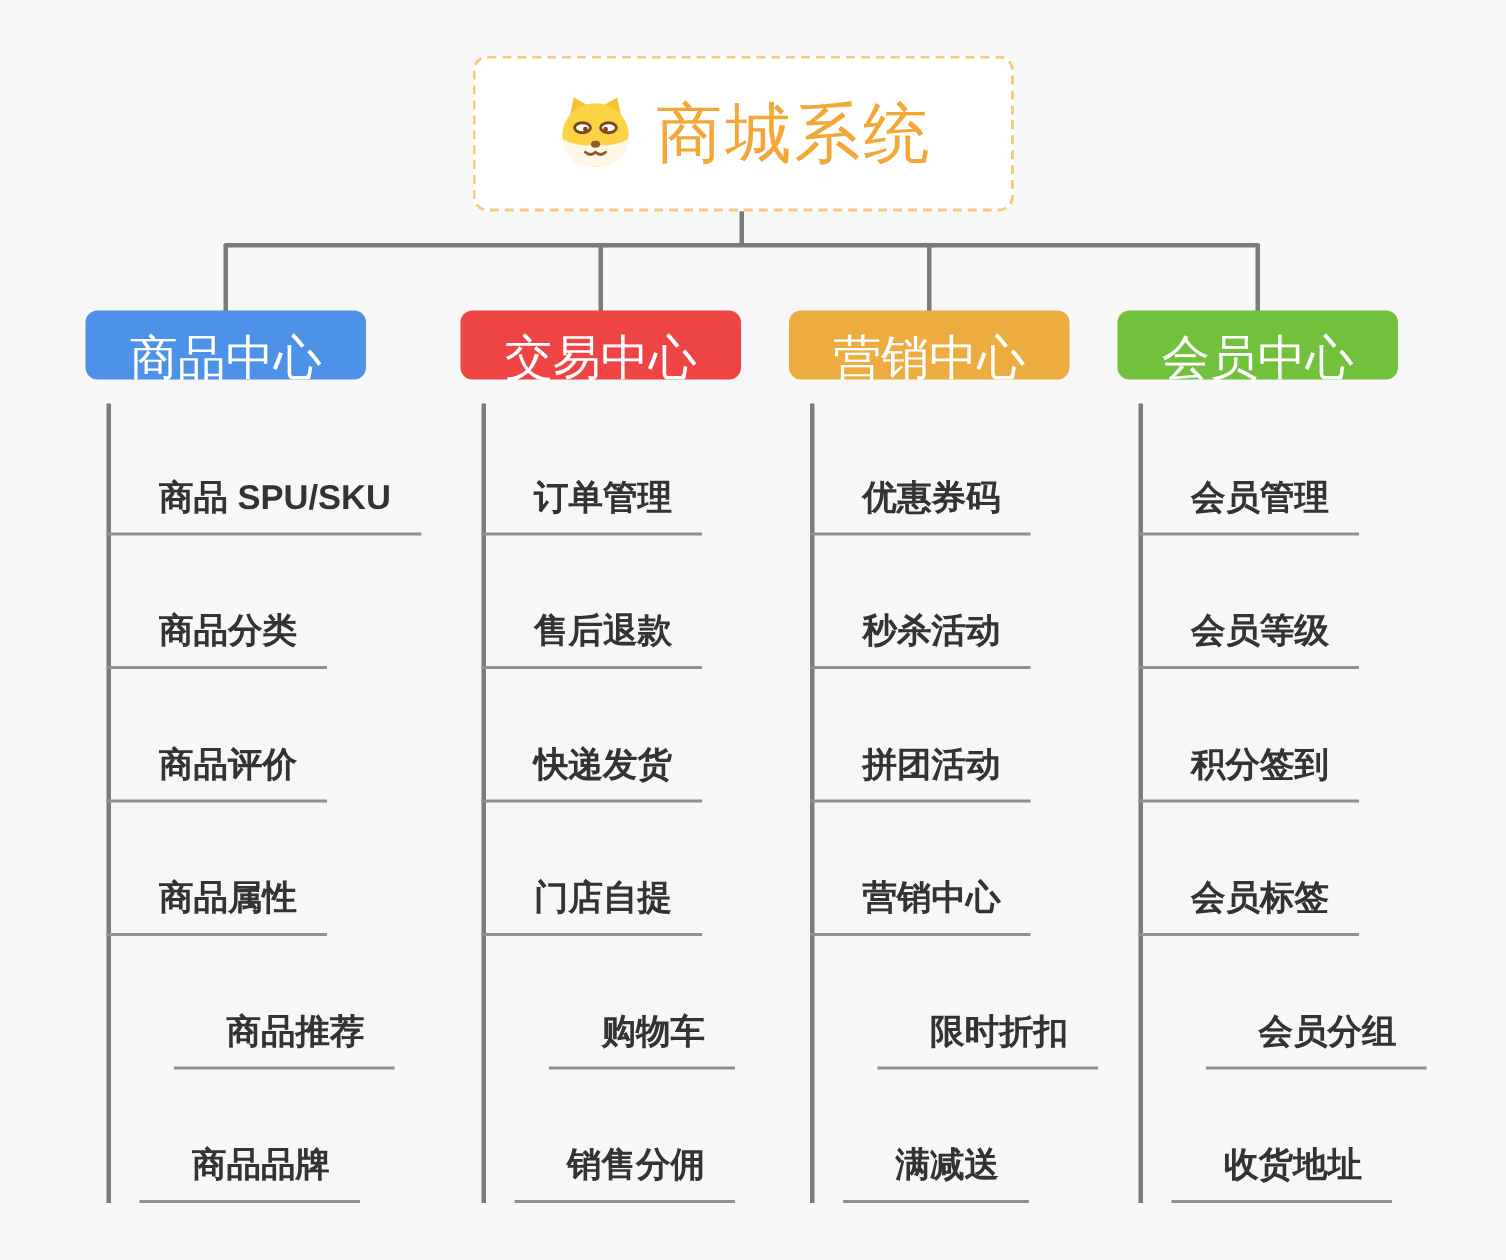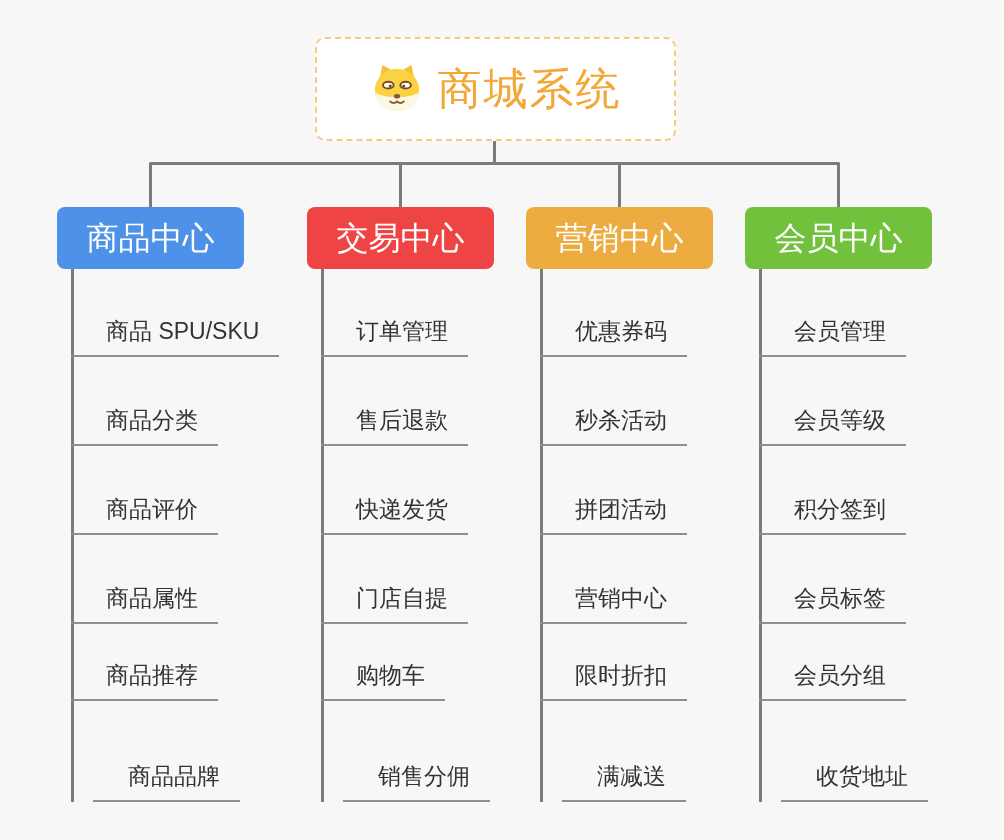--- a/index.html
+++ b/index.html
@@ -31,42 +31,42 @@
   }
   .root-title{
     font-size:44px;
     color:#F2A737;
     letter-spacing:2px;
     white-space:nowrap;
   }
   .dog{width:54px;height:50px;display:inline-block;flex:0 0 auto;}
   
   .branch{
-    position:absolute;top:207px;width:187px;height:62px;
+    position:absolute;top:207px;width:187px;height:46px;
     border-radius:8px;
     color:#FFFFFF;font-size:32px;line-height:62px;text-align:center;
     white-space:nowrap;
     cursor:default;
   }
   .b0{left:57px;background:#4D92E8;}
   .b1{left:307px;background:#E65A5A;}
   .b2{left:526px;background:#EDAC40;}
   .b3{left:745px;background:#72C13D;}
   
-  .col{position:absolute;top:269px;width:274px;height:545px;}
+  .col{position:absolute;top:269px;width:274px;height:545px;font-weight:bold;}
   .c0{left:71px;} .c1{left:321px;} .c2{left:540px;} .c3{left:759px;}
   .leaf{
     position:absolute;left:0;
     font-size:23px;line-height:28px;color:#333333;
     padding:0 20px 10px 35px;
     border-bottom:2px solid #8F8F8F;
     white-space:nowrap;
   }
   .r0{top:48px;} .r1{top:137px;} .r2{top:226px;text-align:center;}
-  .r3{top:315px;} .r4{top:392px;} .r5{top:493px;margin-left:22px;}
+  .r3{top:315px;} .r4{top:404px;margin-left:45px;} .r5{top:493px;margin-left:22px;}
 </style>
 </head>
 <body>
 
 <div class="canvas">
 
   <div class="line root-drop" style="background: rgb(123, 123, 123);"></div>
   <div class="line rail" style="background: rgb(123, 123, 123);"></div>
   <div class="line drop drop-1" style="background: rgb(123, 123, 123);"></div>
   <div class="line drop drop-2" style="background: rgb(123, 123, 123);"></div>

